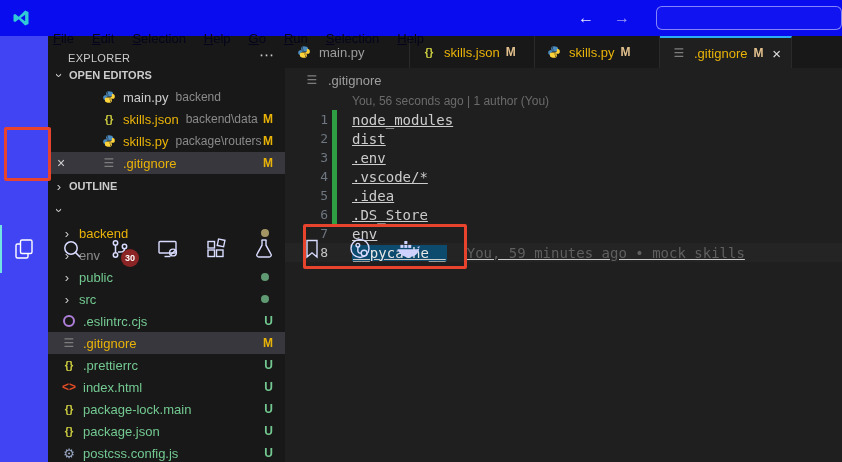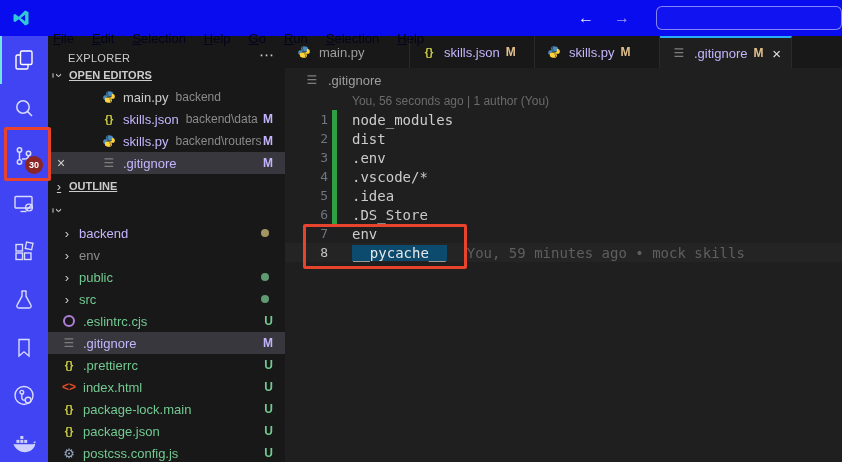--- a/index.html
+++ b/index.html
@@ -15,49 +15,49 @@
   .menus { display:flex; margin-left:14px;margin-top:40px; }
   .menu-item { padding:3px 9px; color:#04041c; font-size:13px; cursor:default; display:block; }
   .menu-item::first-letter { text-decoration:underline; }
   .nav-arrows { margin-left:auto; display:flex; gap:20px; font-size:16px; }
   .nav-back { color:#e9e9ff; }
   .nav-fwd { color:#9a9af5; }
   .cmd-box { margin-left:26px; width:186px; height:24px; border:1px solid rgba(225,228,255,.55);
     border-radius:6px; background:rgba(255,255,255,.03); }
   
   .activitybar { position:absolute; top:36px; left:0; bottom:0; width:48px;
-    background:#4144f2; display:flex; flex-direction:column; align-items:center; z-index:4; }
+    background:#4144f2; display:flex; align-items:center; z-index:4; }
   .act { width:48px; height:48px; display:flex; align-items:center; justify-content:center;
     color:#d9dbff; position:relative; flex:none; }
   .act.active { color:#ffffff; box-shadow:inset 2px 0 0 #74e3e3; }
   .act-badge { position:absolute; bottom:6px; right:5px; width:18px; height:18px; border-radius:50%;
     background:#8b2424; color:#fff; font-size:9px; font-weight:bold;
     display:flex; align-items:center; justify-content:center; }
   
   .sidebar { position:absolute; left:48px; top:36px; width:237px; bottom:0;
     background:#181818; overflow:hidden; z-index:3; }
   .sb-header { height:28px; display:flex; align-items:flex-end; padding:0 10px 0 20px;
     color:#cccccc; font-size:11px; letter-spacing:.3px; }
   .sb-header .title { flex:1; }
   .sb-more { font-size:15px; color:#cccccc; letter-spacing:1px; }
   .section-row { height:22px; display:flex; align-items:center; gap:3px; padding-left:4px;
-    font-size:11px; font-weight:bold; color:#cccccc;text-decoration:underline; }
+    font-size:11px; font-weight:bold; color:#cccccc; }
   .chev { display:inline-block; width:14px; text-align:center; font-size:13px; font-weight:normal;
     color:#cccccc; transform-origin:center; }
   .chev.down { transform:rotate(90deg); }
   .row { height:22px; display:flex; align-items:center; font-size:13px; width:100%; }
   .row.selected { background:#37373d; }
   .oe-close-slot { width:26px; flex:none; text-align:center; color:#cfcfcf; font-size:14px; }
   .oe-indent { width:26px; flex:none; }
   .ficon { width:18px; flex:none; display:flex; align-items:center; justify-content:center;
     font-size:11px; font-weight:bold; }
   .fname { margin-left:5px; white-space:nowrap; }
   .fpath { margin-left:7px; color:#8a8a8a; font-size:12px; white-space:nowrap; }
   .git-badge { margin-left:auto; margin-right:12px; font-size:12px; font-weight:bold; }
-  .mod { color:#c4b5fd; }
+  .mod { color:#eab308; }
   .untr { color:#73c991; }
   .ign { color:#8c8c8c; }
   .norm { color:#cccccc; }
   .tree-indent { width:12px; flex:none; }
   .dot { width:8px; height:8px; border-radius:50%; margin-left:auto; margin-right:16px; flex:none; }
   .dot.tan { background:#a39563; }
   .dot.grn { background:#5f9a72; }
   .ic-json { color:#cbcb41; font-size:11px; }
   .ic-html { color:#e44d26; font-size:12px; }
   .ic-gitignore { color:#7d7d7d; font-size:12px; font-weight:normal; }
@@ -76,21 +76,21 @@
     color:#9f9f9f; font-size:13px; }
   .blame-header { height:18px; display:flex; align-items:center; padding-left:67px;
     color:#6b6b6b; font-size:12px; }
   .codeline { height:19px; display:flex; align-items:center;
     font-family:"DejaVu Sans Mono", monospace; font-size:14px; }
   .codeline.cur { background:#242424; }
   .ln { width:43px; flex:none; text-align:right; color:#6e7681; font-size:13px; }
   .codeline.cur .ln { color:#c6c6c6; }
   .gut { width:24px; flex:none; align-self:stretch; position:relative; }
   .gut.added::before { content:""; position:absolute; left:4px; top:0; bottom:0; width:5px; background:#2ea043; }
-  .codetext { color:#cccccc; white-space:pre; }
+  .codetext { color:#cccccc; white-space:pre;text-decoration:underline; }
   .sel-word { background:#0c4a6e; color:#e8e8e8; padding:0 1px; }
   .inline-blame { color:#5f5f5f; margin-left:20px; white-space:pre; }
   
   .ann { position:absolute; border:3px solid #e8432c; border-radius:2px; z-index:20; }
   .ann-scm { left:4px; top:127px; width:47px; height:54px; }
   .ann-lines { left:303px; top:224px; width:164px; height:45px; }
   svg.icon { display:block; }
 </style>
 </head>
 <body>
@@ -223,21 +223,21 @@
   <div class="row">
     <span class="oe-indent"></span>
       <span class="oe-indent" style="width:26px"></span>
     <span class="ficon">
         <svg class="icon" width="14" height="14" viewBox="0 0 24 24">
           <path fill="#4b8bbe" d="M12 2c-3 0-5 1.2-5 3.5V8h5v1H5.5C3 9 2 10.8 2 13s1 4 3.5 4H7v-2.5C7 12 9 11 11 11h5c1.7 0 3-1.3 3-3V5.5C19 3.2 15 2 12 2zM9.2 3.9a1.1 1.1 0 1 1 0 2.2 1.1 1.1 0 0 1 0-2.2z"></path>
           <path fill="#ffd43b" d="M12 22c3 0 5-1.2 5-3.5V16h-5v-1h6.5c2.5 0 3.5-1.8 3.5-4s-1-4-3.5-4H17v2.5c0 2.5-2 3.5-4 3.5H8c-1.7 0-3 1.3-3 3v2.5C5 20.8 9 22 12 22zm2.8-4.1a1.1 1.1 0 1 1 0 2.2 1.1 1.1 0 0 1 0-2.2z"></path>
         </svg>
       </span>
     <span class="fname mod">skills.py</span>
-    <span class="fpath">backend\routers</span>
+    <span class="fpath">package\routers</span>
     <span class="git-badge mod">M</span>
   </div>
   <div class="row selected">
     <span class="oe-close-slot">×</span>
     <span class="oe-indent" style="width:26px"></span>
     <span class="ficon ic-gitignore">☰</span>
     <span class="fname mod">.gitignore</span>
     <span class="git-badge mod">M</span>
   </div>
 

